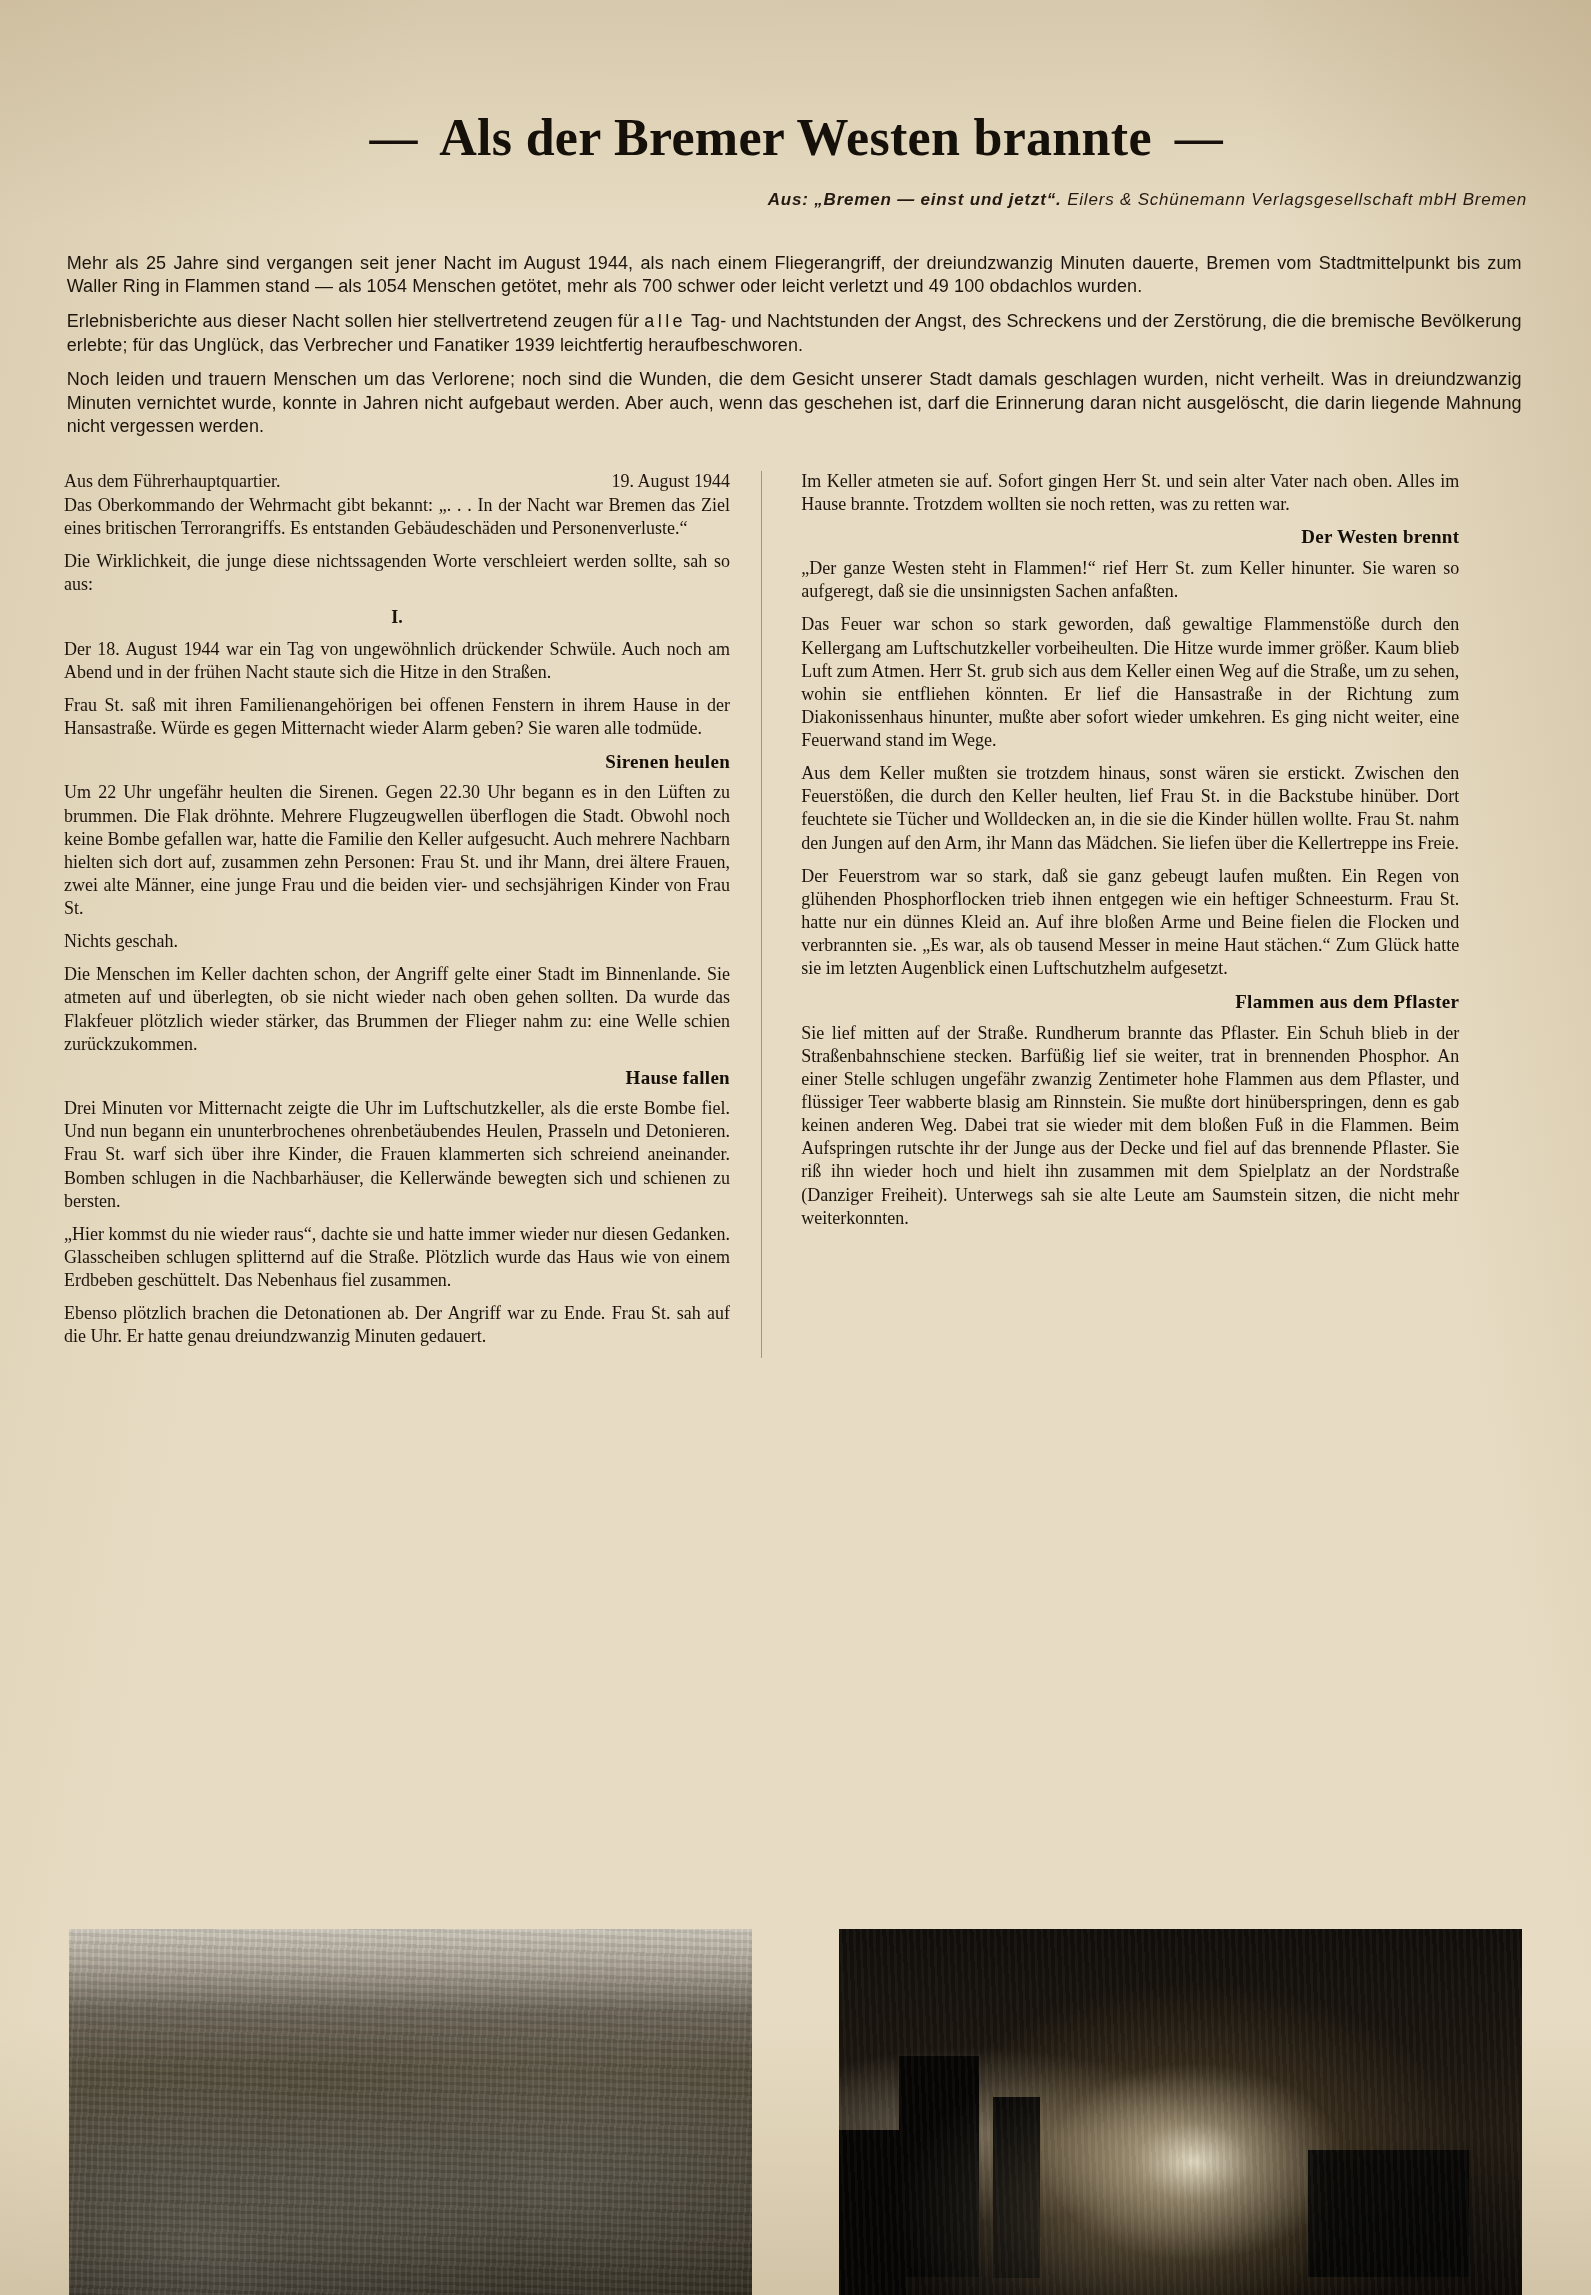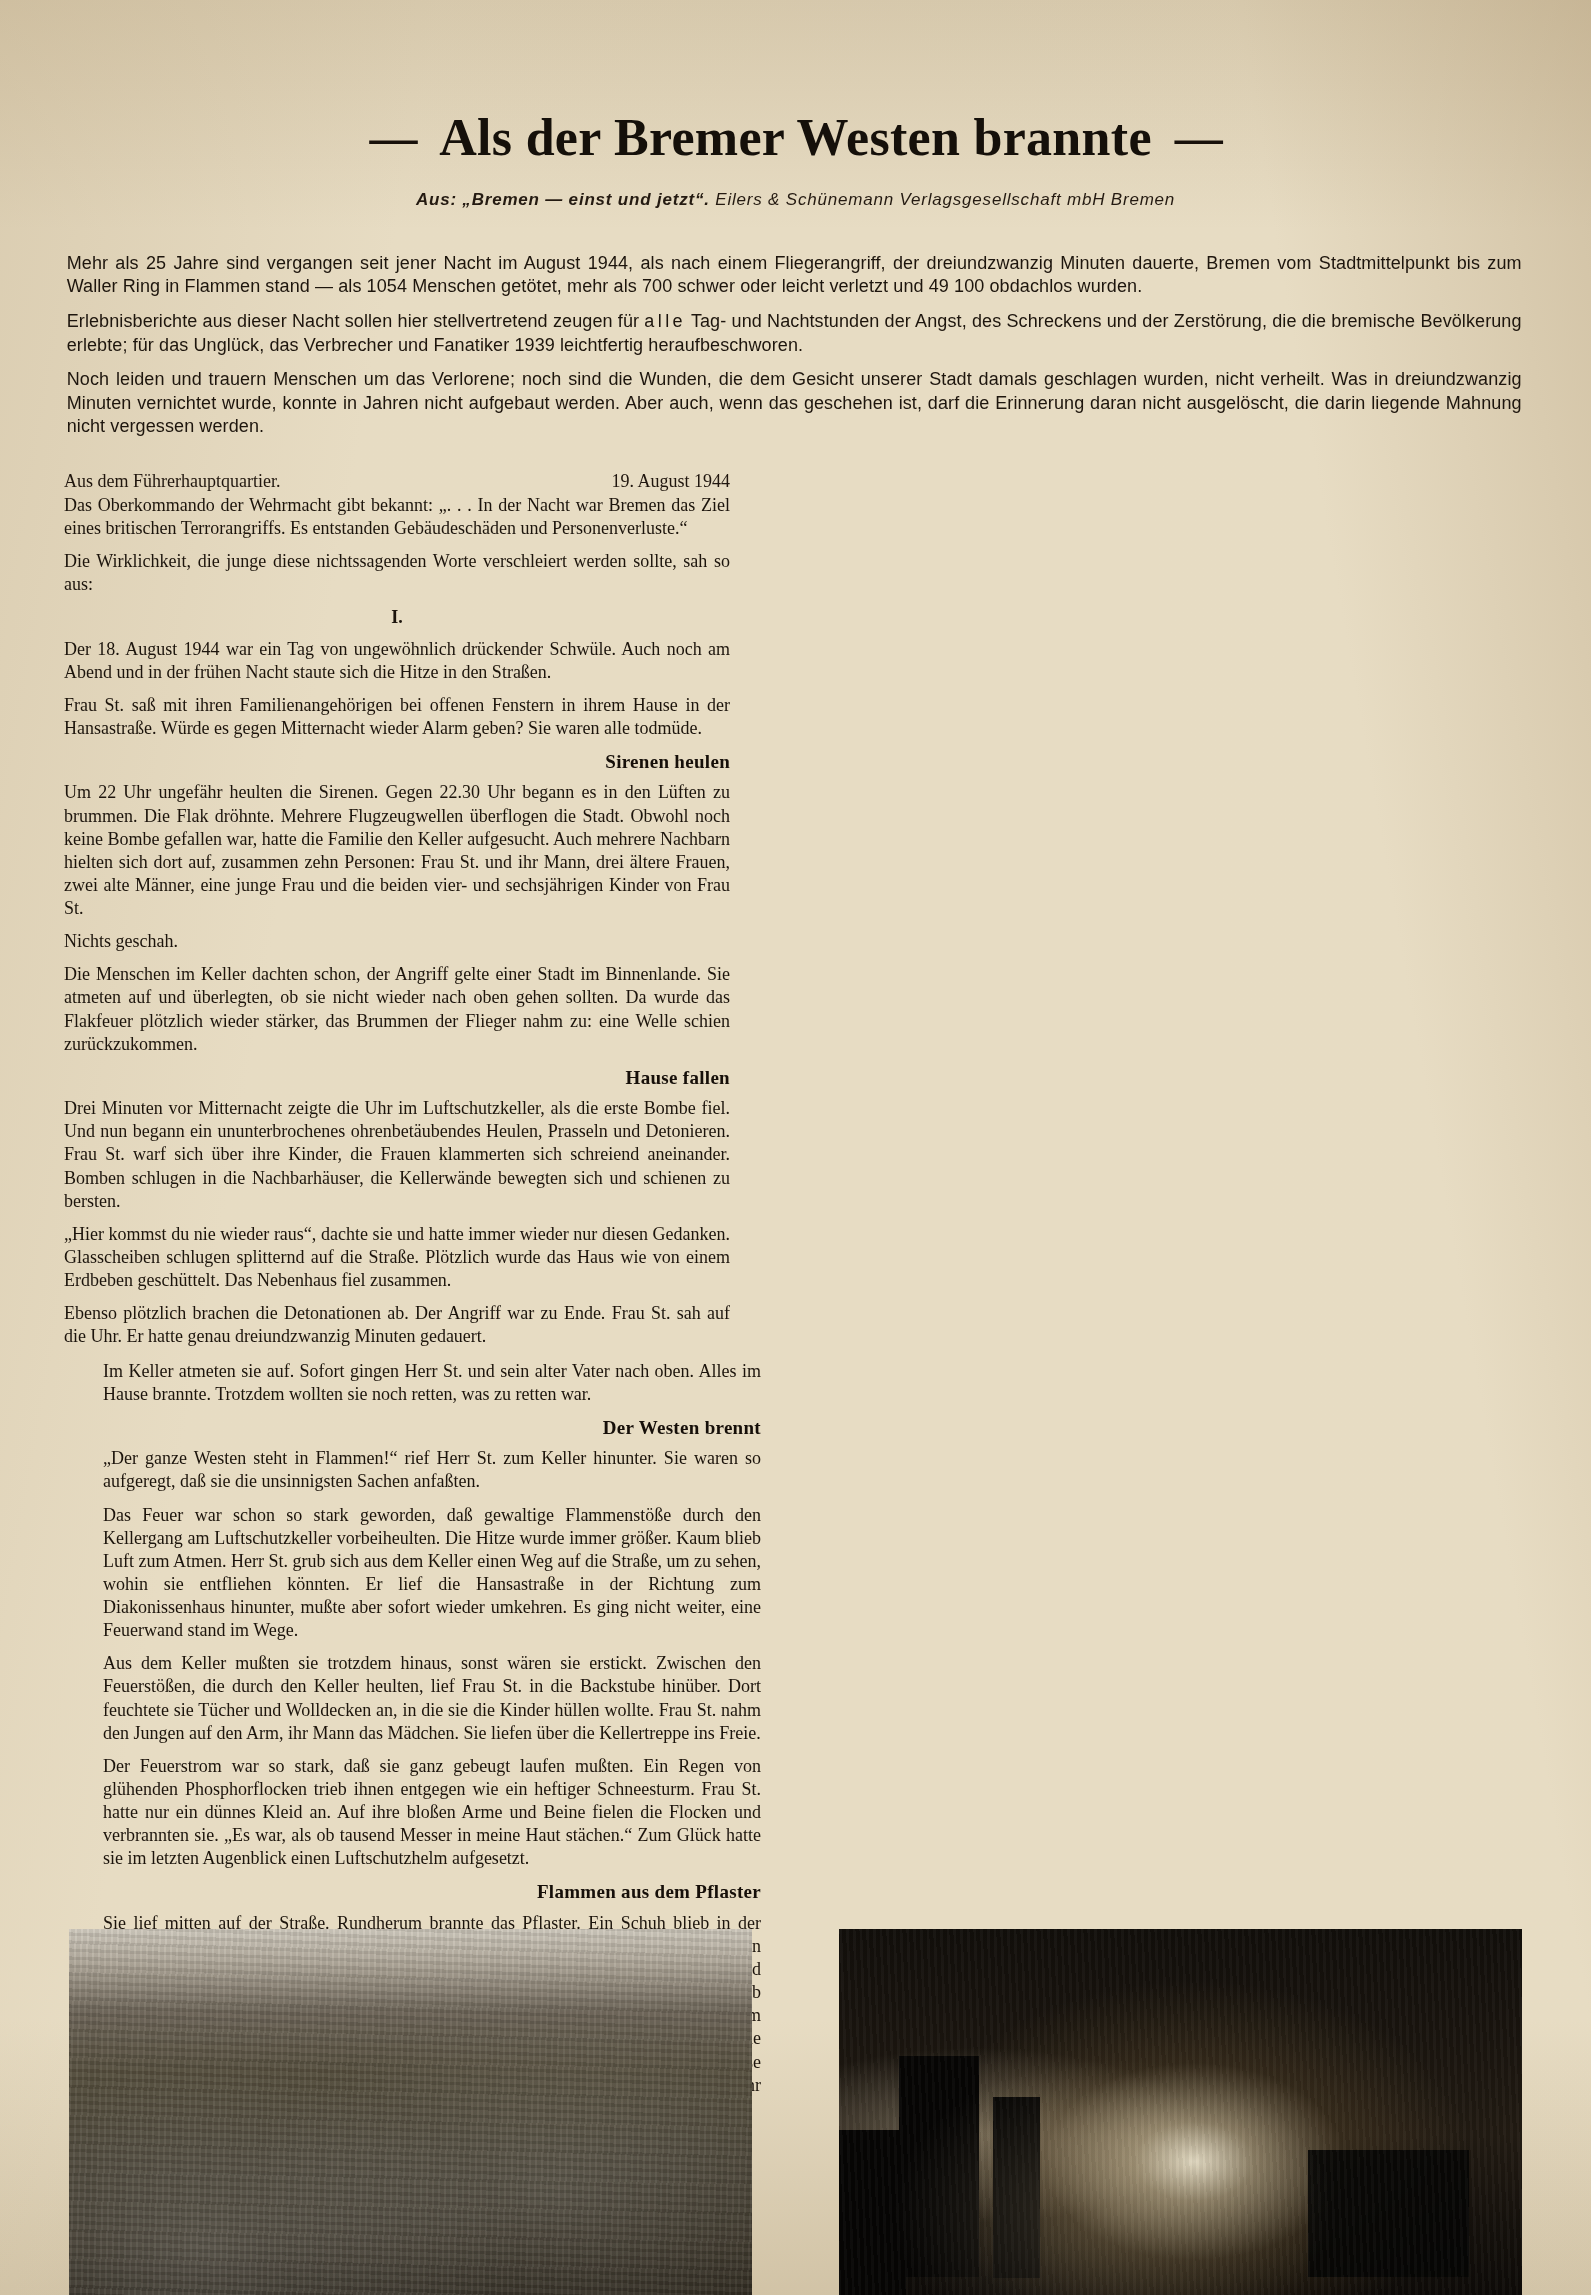--- a/index.html
+++ b/index.html
@@ -51,21 +51,21 @@
   }
   .main-title {
     font-family: "Liberation Serif", serif;
     font-size: 52px;
     font-weight: 700;
     letter-spacing: 0.3px;
     color: #15100a;
     white-space: nowrap;
   }
   .subtitle {
-    text-align: center;
+    text-align: right;
     margin-top: 23px;
     font-family: "Liberation Sans", sans-serif;
     font-size: 17px;
     letter-spacing: 0.8px;
     color: #241a11;
   }
   .subtitle .src-italic {
     font-style: italic;
     font-weight: 700;
   }
@@ -90,21 +90,20 @@
   }
   .intro p:last-child { margin-bottom: 0; }
   .sp-wide { letter-spacing: 3.4px; }
 
   
   .columns {
     position: relative;
     margin-top: 31px;
     display: flex;
     gap: 0;
-    flex-direction: column;
   }
   .col {
     width: 697px;
     box-sizing: border-box;
   }
   .col.left { padding-right: 31px; }
   .col.right { padding-left: 39px; }
   .col-divider {
     width: 1.3px;
     background: #6b5b45;

